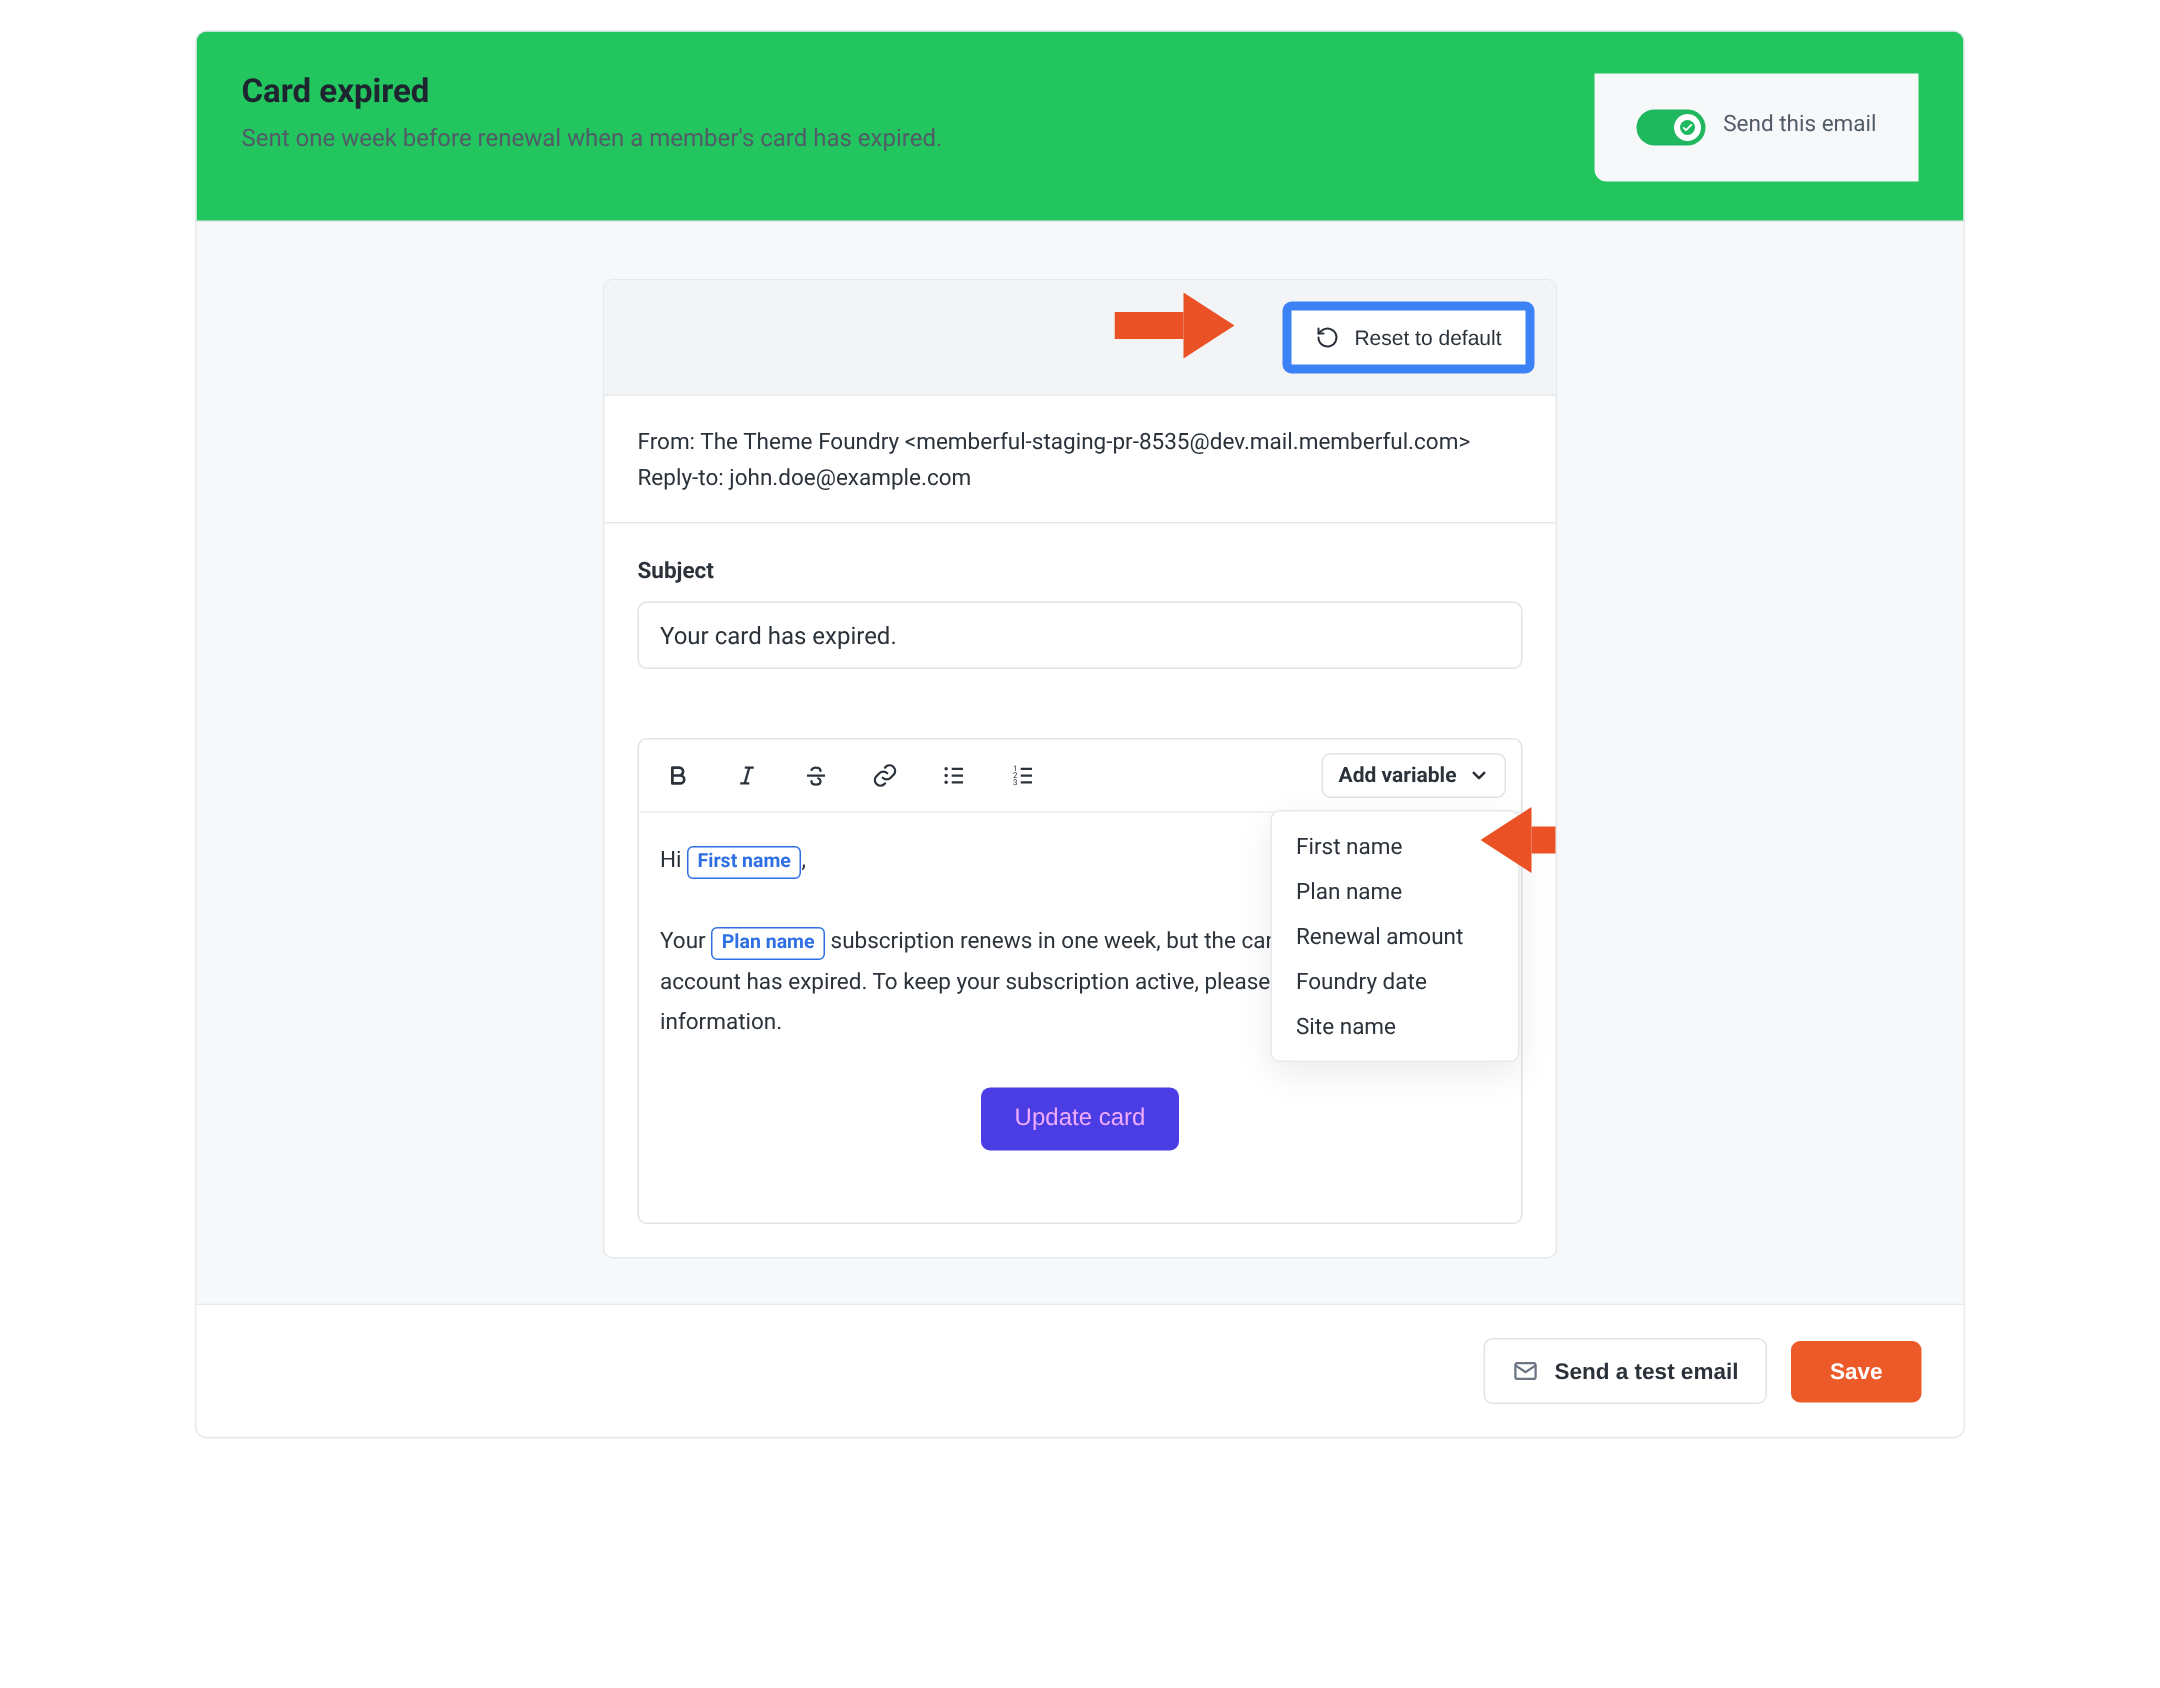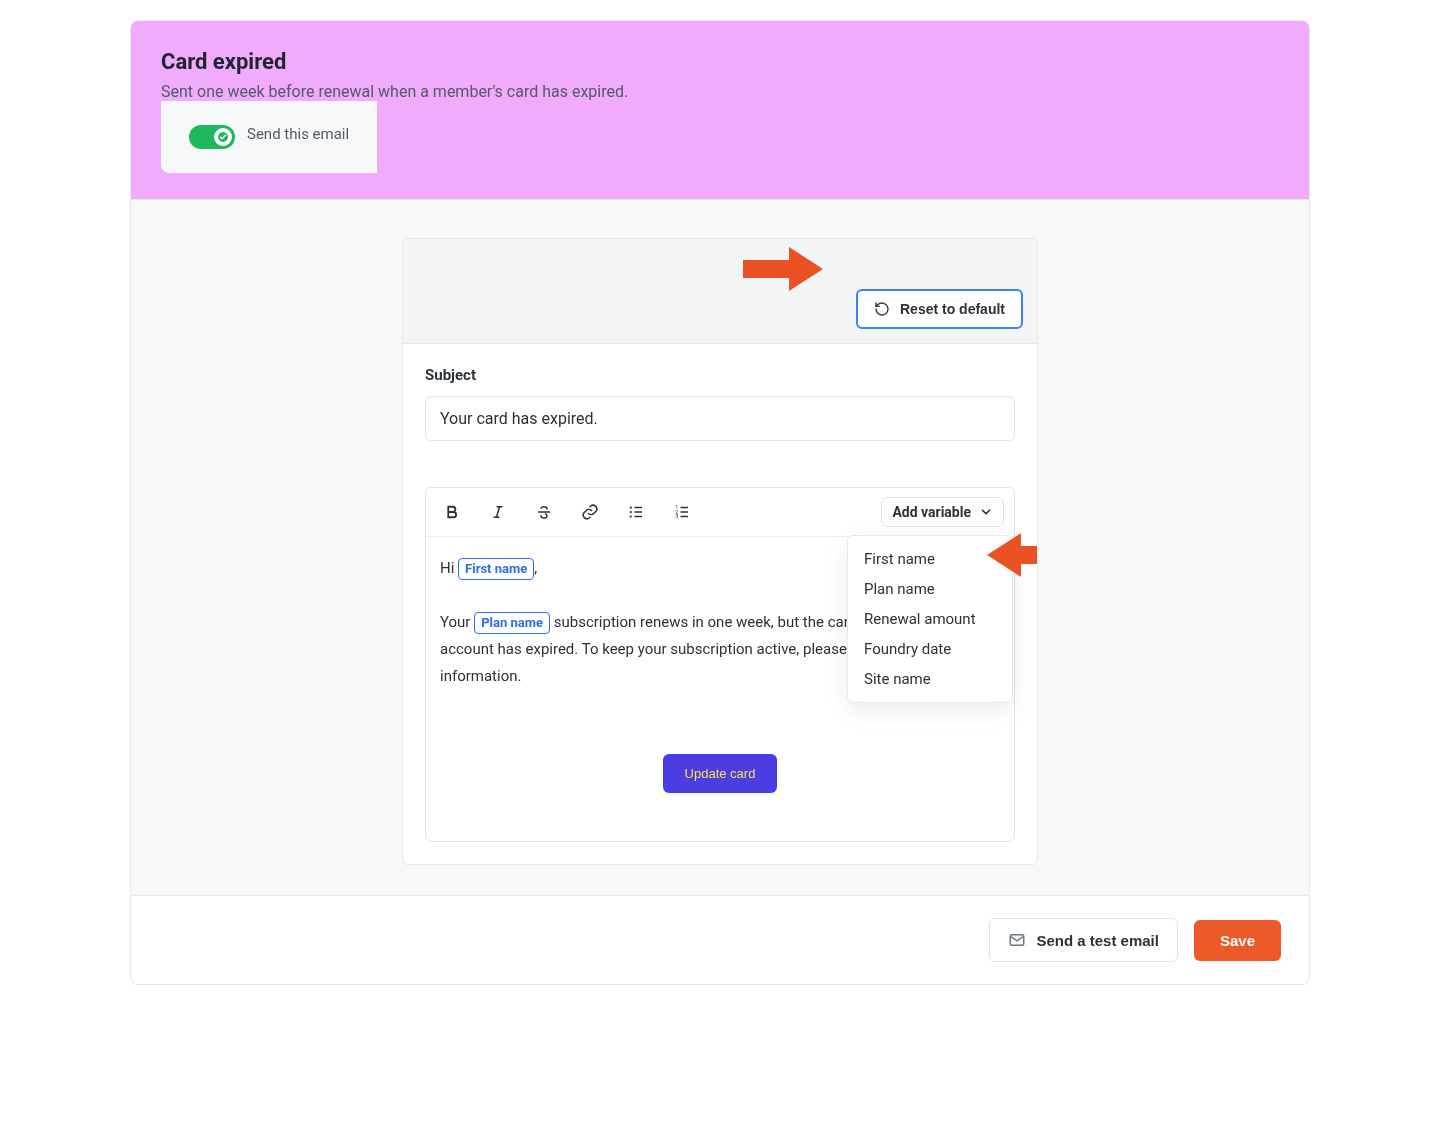--- a/index.html
+++ b/index.html
@@ -14,23 +14,22 @@
       margin: 0 auto;
       border: 1px solid #e6e9ec;
       border-radius: 8px;
       overflow: hidden;
     }
     .header {
       display: flex;
       align-items: flex-start;
       justify-content: space-between;
       padding: 28px 30px 26px 30px;
-      background: #f0abfc;
+      background: #22c55e;
       border-bottom: 1px solid #e6e9ec;
-      flex-direction: column;
     }
     .header-left h1 {
       font-size: 22px;
       font-weight: 700;
       color: #1e2430;
       margin-bottom: 8px;
     }
     .header-left p {
       font-size: 16px;
       color: #525b68;
@@ -85,28 +84,27 @@
       padding: 14px 14px;
       background: #f3f4f6;
       border-bottom: 1px solid #e6e9ec;
       position: relative;
     }
     .reset-btn {
       display: flex;
       align-items: center;
       gap: 10px;
       background: #fff;
-      border: 2px solid #3b82f6;
+      border: 6px solid #3b82f6;
       border-radius: 6px;
       padding: 10px 16px;
       font-size: 14px;
-      font-weight: 700;
-      color: #2b323a;
-      cursor: pointer;
-      margin-top: 36px;
+      font-weight: 400;
+      color: #2b323a;
+      cursor: pointer;
     }
     .reset-btn svg { width: 16px; height: 16px; }
     .arrow-right {
       position: absolute;
       fill: #ea5225;
     }
     .arrow-reset { left: 340px; top: 8px; }
     .from-block {
       padding: 18px 22px;
       border-bottom: 1px solid #e6e9ec;
@@ -188,27 +186,26 @@
       line-height: 20px;
       vertical-align: baseline;
     }
     .update-card-wrap {
       display: flex;
       justify-content: center;
       padding: 30px 0 24px 0;
     }
     .update-card-btn {
       background: #4a3de3;
-      color: #fde047;
+      color: #f0abfc;
       border: none;
       border-radius: 6px;
       padding: 12px 22px;
-      font-size: 13px;
-      cursor: pointer;
-      margin-top: 34px;
+      font-size: 16px;
+      cursor: pointer;
     }
     .dropdown {
       position: absolute;
       right: 24px;
       top: 70px;
       width: 166px;
       background: #fff;
       border: 1px solid #e6e9ec;
       border-radius: 6px;
       box-shadow: 0 8px 24px rgba(0,0,0,0.08);
@@ -295,20 +292,30 @@
         </svg>
         <button class="reset-btn">
           <svg viewBox="0 0 24 24" fill="none" stroke="#2b323a" stroke-width="2">
             <path d="M3 12a9 9 0 1 0 3-6.7L3 8" stroke-linecap="round" stroke-linejoin="round"></path>
             <polyline points="3 3 3 8 8 8" stroke-linecap="round" stroke-linejoin="round"></polyline>
           </svg>
           <span>Reset to default</span>
         </button>
       </div>
 
+      <div class="from-block">
+        <div>
+          <span>From:</span>
+          <span>The Theme Foundry &lt;memberful-staging-pr-8535@dev.mail.memberful.com&gt;</span>
+        </div>
+        <div>
+          <span>Reply-to:</span>
+          <span>john.doe@example.com</span>
+        </div>
+      </div>
 
       <div class="subject-block">
         <div class="field-label">Subject</div>
         <input class="text-input" type="text" value="Your card has expired." style="">
       </div>
 
       <div class="body-block">
 
         <div class="rich-editor">
           <div class="toolbar">

